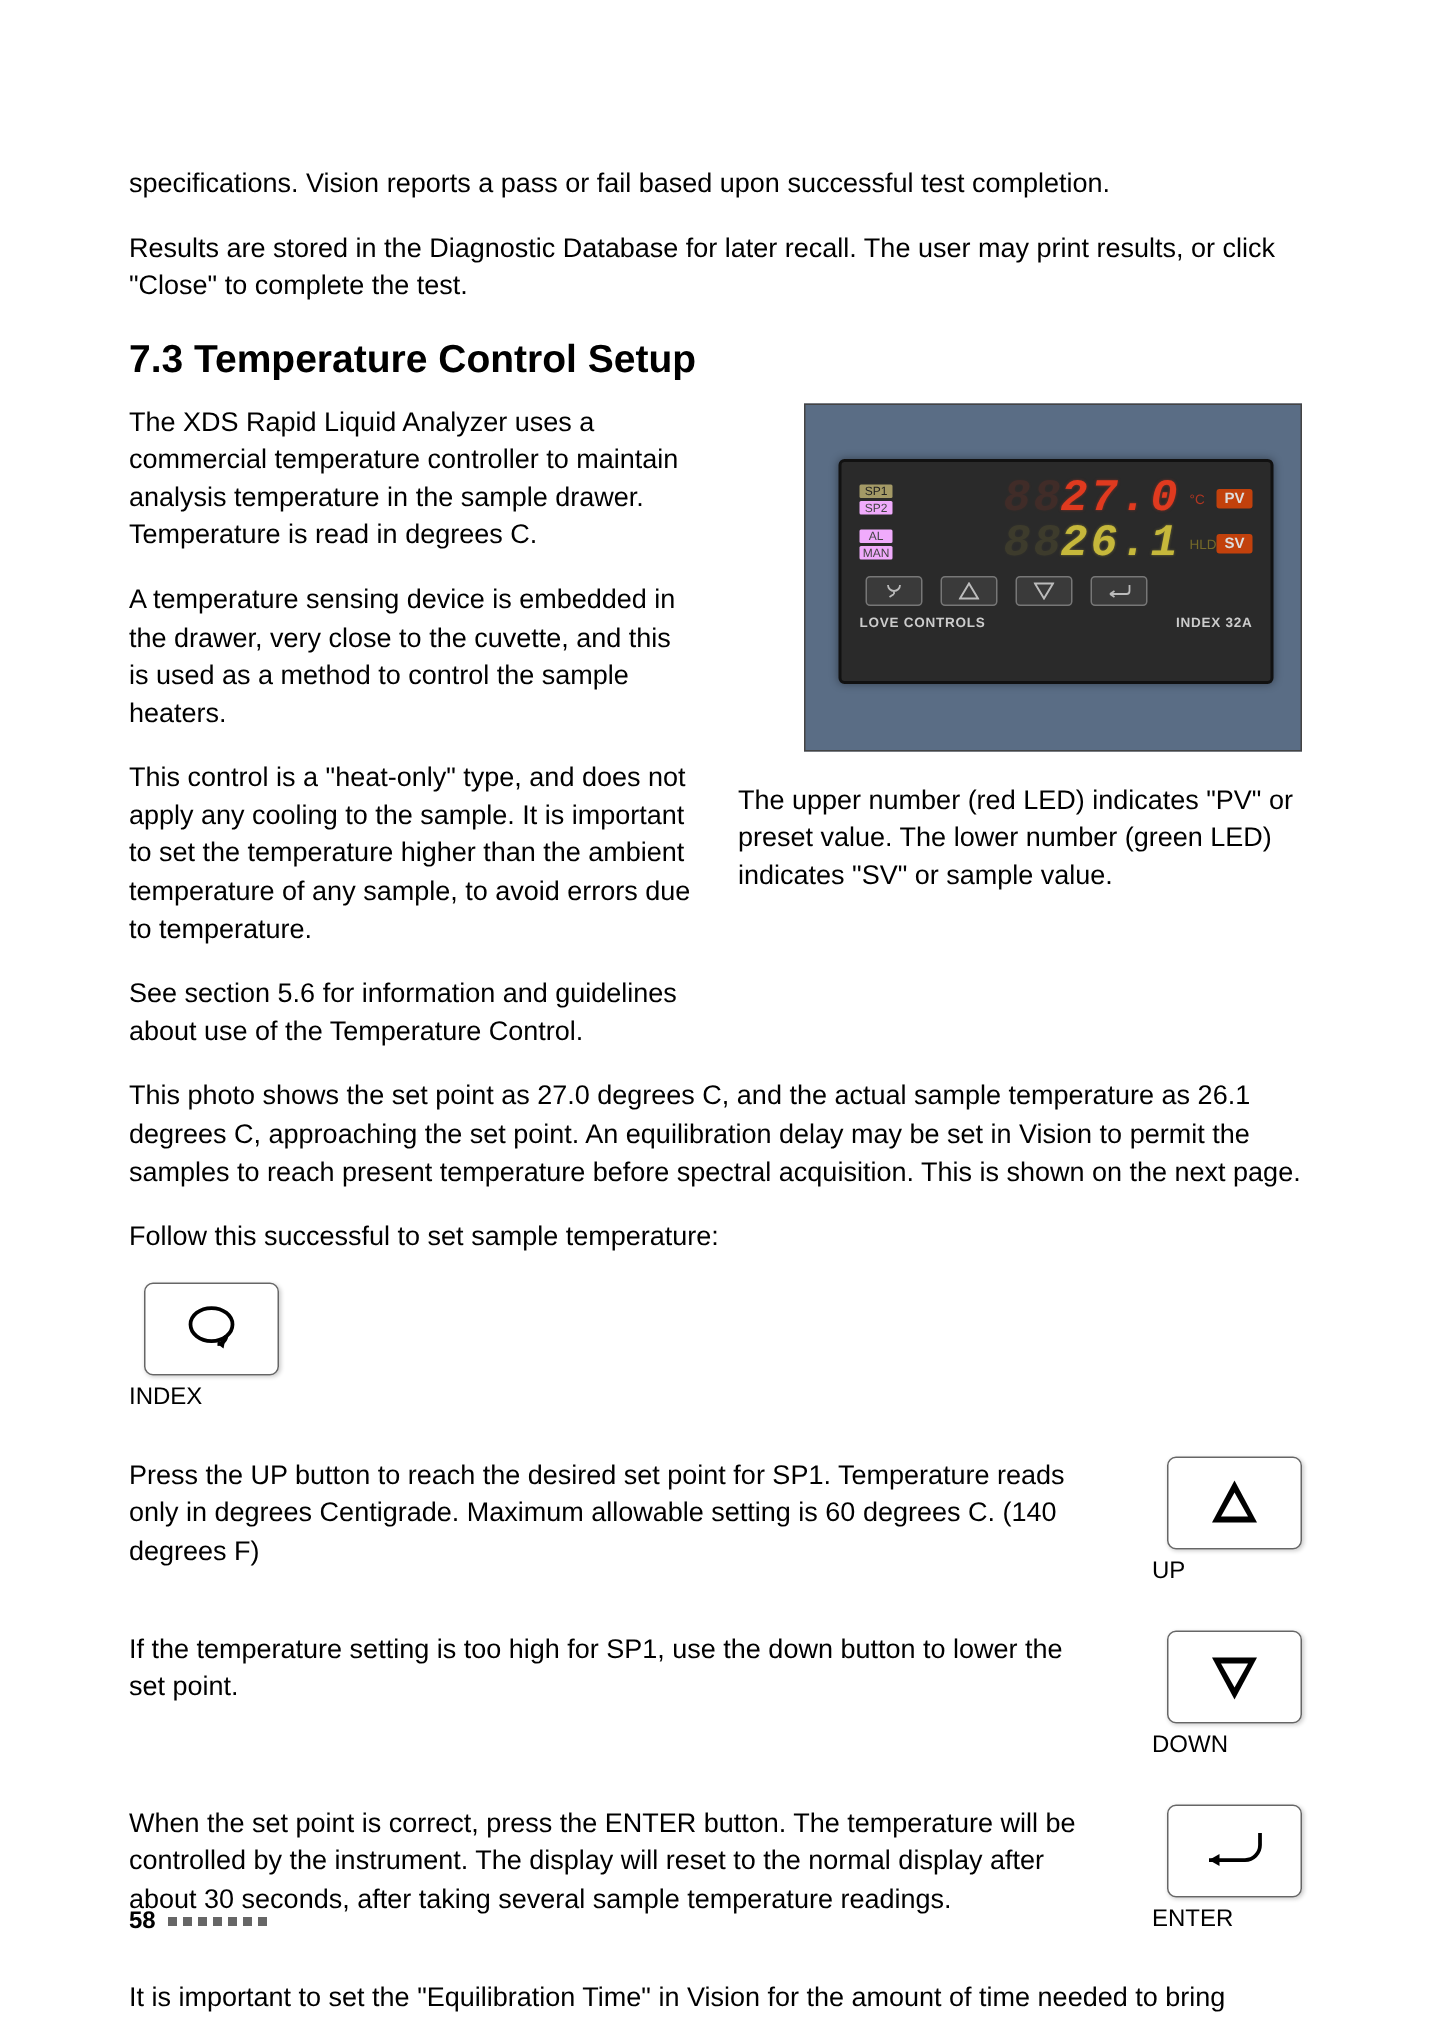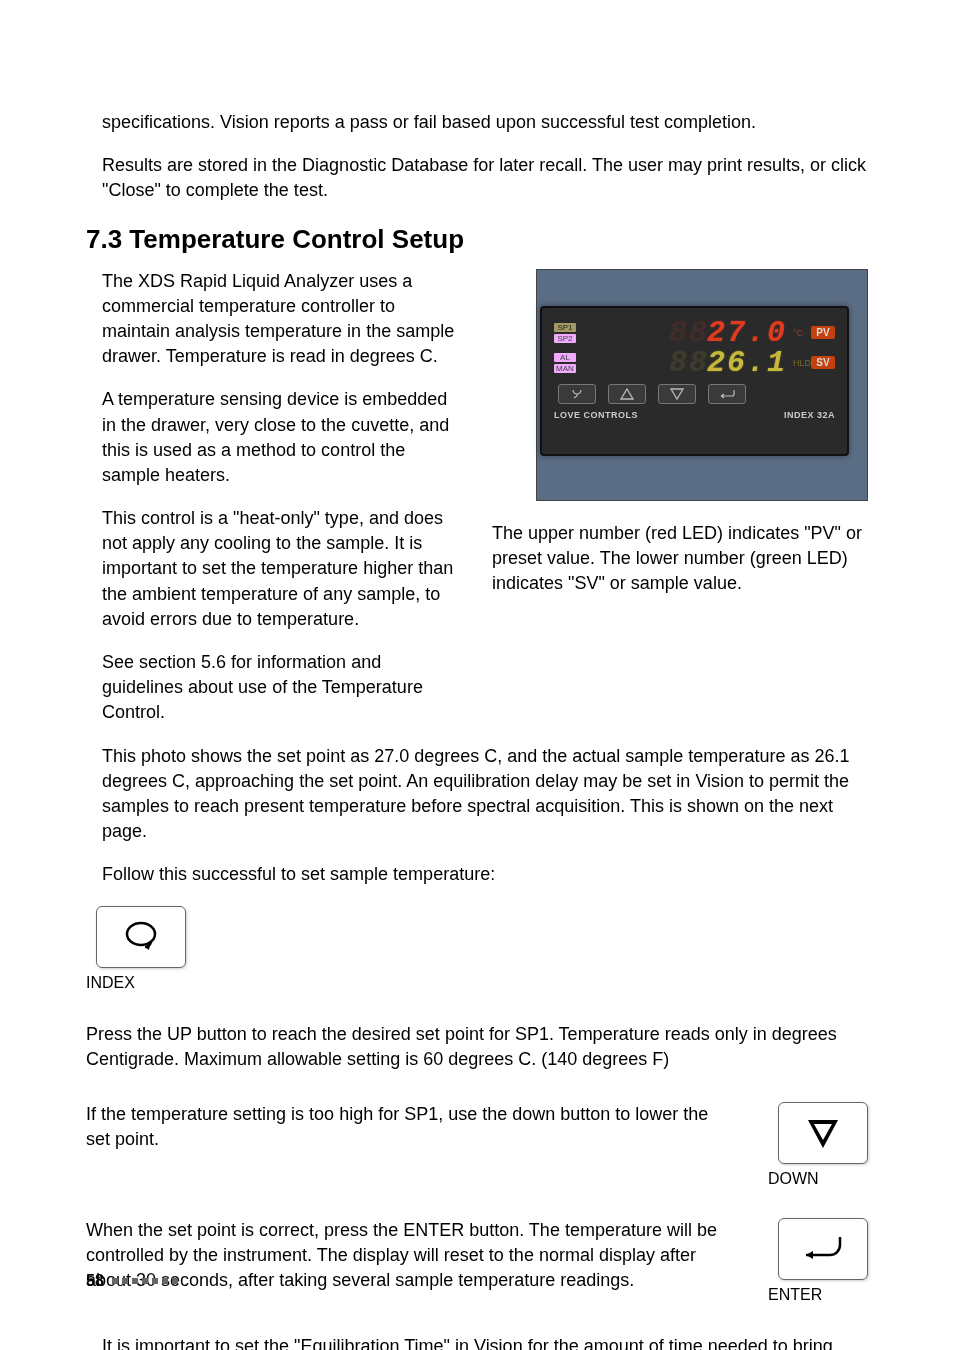--- a/index.html
+++ b/index.html
@@ -14,21 +14,21 @@
   .page {
     width: 954px;
     height: 1350px;
     padding: 110px 86px 40px 86px;
     box-sizing: border-box;
     position: relative;
   }
   .para {
     font-size: 18px;
     line-height: 1.4;
-    margin: 0 0 18px 16px;
+    margin: 0 0 18px 0;
   }
   h2.section-title {
     font-size: 26px;
     font-weight: 700;
     margin: 20px 0 14px 0;
   }
   .two-col {
     display: flex;
     gap: 30px;
   }
@@ -38,21 +38,21 @@
   .controller-photo {
     width: 330px;
     height: 230px;
     background: #5a6d85;
     border: 1px solid #444;
     position: relative;
     margin-left:auto;
   }
   .controller-panel {
     position: absolute;
-    left: 3px; right: 18px; top: 36px;
+    left: 22px; right: 18px; top: 36px;
     height: 150px;
     background: #2a2a2a;
     border: 2px solid #111;
     border-radius: 4px;
     padding: 10px 12px 6px 12px;
     box-sizing: border-box;
     box-shadow: 0 0 6px rgba(0,0,0,0.4);
   }
   .cp-row { display:flex; align-items:center; height:30px; }
   .cp-tags { display:flex; flex-direction:column; gap:2px; margin-right:6px;}
@@ -198,20 +198,29 @@
           <path d="M33 30 a6 6 0 0 0 6 -6" fill="none" stroke="#000" stroke-width="2.5"></path>
           <path d="M33 30 l5 -2 l-1 5 z" fill="#000"></path>
         </svg>
       </div>
       <div class="btn-label">INDEX</div>
     </div>
   </div>
 
   <div class="step-row">
     <p class="para">Press the UP button to reach the desired set point for SP1. Temperature reads only in degrees Centigrade. Maximum allowable setting is 60 degrees C. (140 degrees F)</p>
+    <div class="btn-col">
+      <div class="btn-box">
+        <svg width="38" height="38" viewBox="0 0 38 38">
+          <path d="M19 4 L34 32 L4 32 Z" fill="#000"></path>
+          <path d="M19 12 L28 28 L10 28 Z" fill="#fff"></path>
+        </svg>
+      </div>
+      <div class="btn-label">UP</div>
+    </div>
   </div>
 
   <div class="step-row">
     <p class="para">If the temperature setting is too high for SP1, use the down button to lower the set point.</p>
     <div class="btn-col">
       <div class="btn-box">
         <svg width="38" height="38" viewBox="0 0 38 38">
           <path d="M4 6 L34 6 L19 34 Z" fill="#000"></path>
           <path d="M10 10 L28 10 L19 26 Z" fill="#fff"></path>
         </svg>

